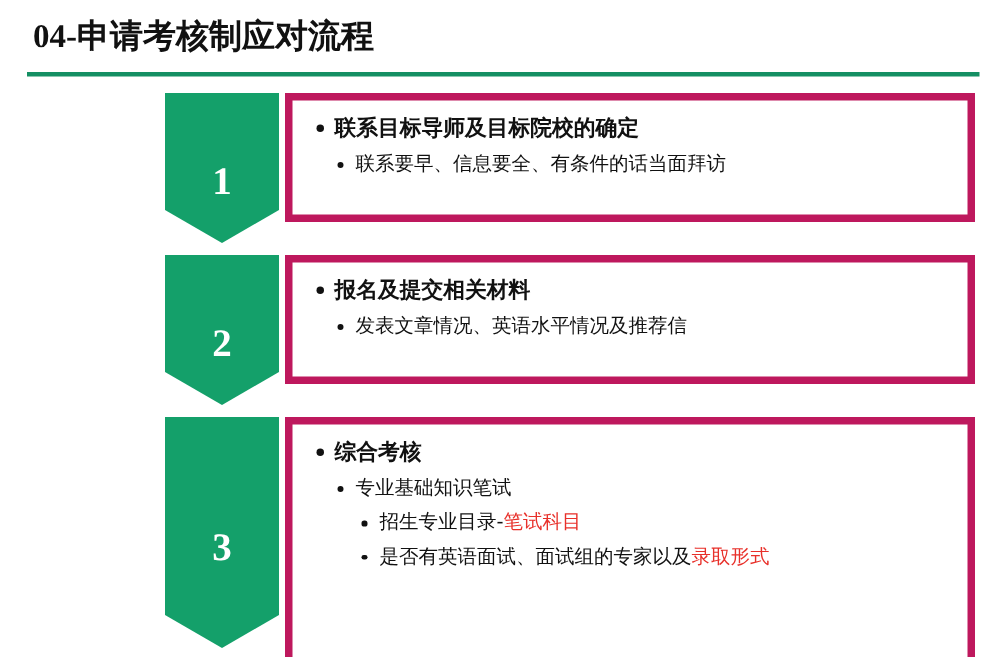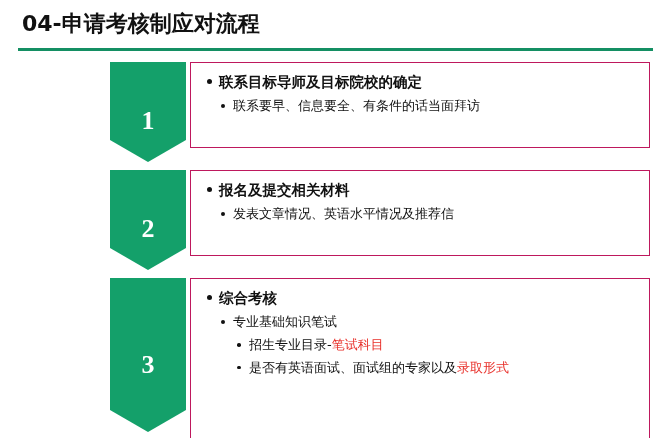--- a/index.html
+++ b/index.html
@@ -4,21 +4,21 @@
 <style>
   html,body{margin:0;padding:0;}
   body{
     width:669px;height:438px;
     background:#ffffff;
     font-family:"DejaVu Sans","Liberation Sans",sans-serif;
     overflow:hidden;
     position:relative;
   }
   .title-bar{
-    position:absolute;left:0;top:0;width:669px;height:52px;
+    position:absolute;left:0;top:0;width:669px;height:52px;font-family:Liberation Serif, serif;
   }
   .title-text{
     position:absolute;left:22px;top:9px;
     font-size:22px;font-weight:bold;color:#111111;
     letter-spacing:0px;white-space:nowrap;
   }
   .title-rule{
     position:absolute;left:18px;top:48px;width:635px;height:3px;
     background:#148f63;
   }
@@ -41,21 +41,21 @@
   }
   .arrow .num{
     color:#ffffff;font-size:26px;font-weight:bold;
     font-family:"Liberation Serif","DejaVu Serif",serif;
     line-height:1;
   }
 
   
   .box{
     position:absolute;
-    border:1px solid #be185d;
+    border:5px solid #be185d;
     background:#ffffff;
     box-sizing:border-box;
   }
   .box-inner{padding:10px 14px 8px 14px;}
 
   .l1{
     font-size:14.5px;font-weight:bold;color:#111111;
     margin:0 0 7px 0;position:relative;padding-left:14px;line-height:1.25;
   }
   .l1:before{

